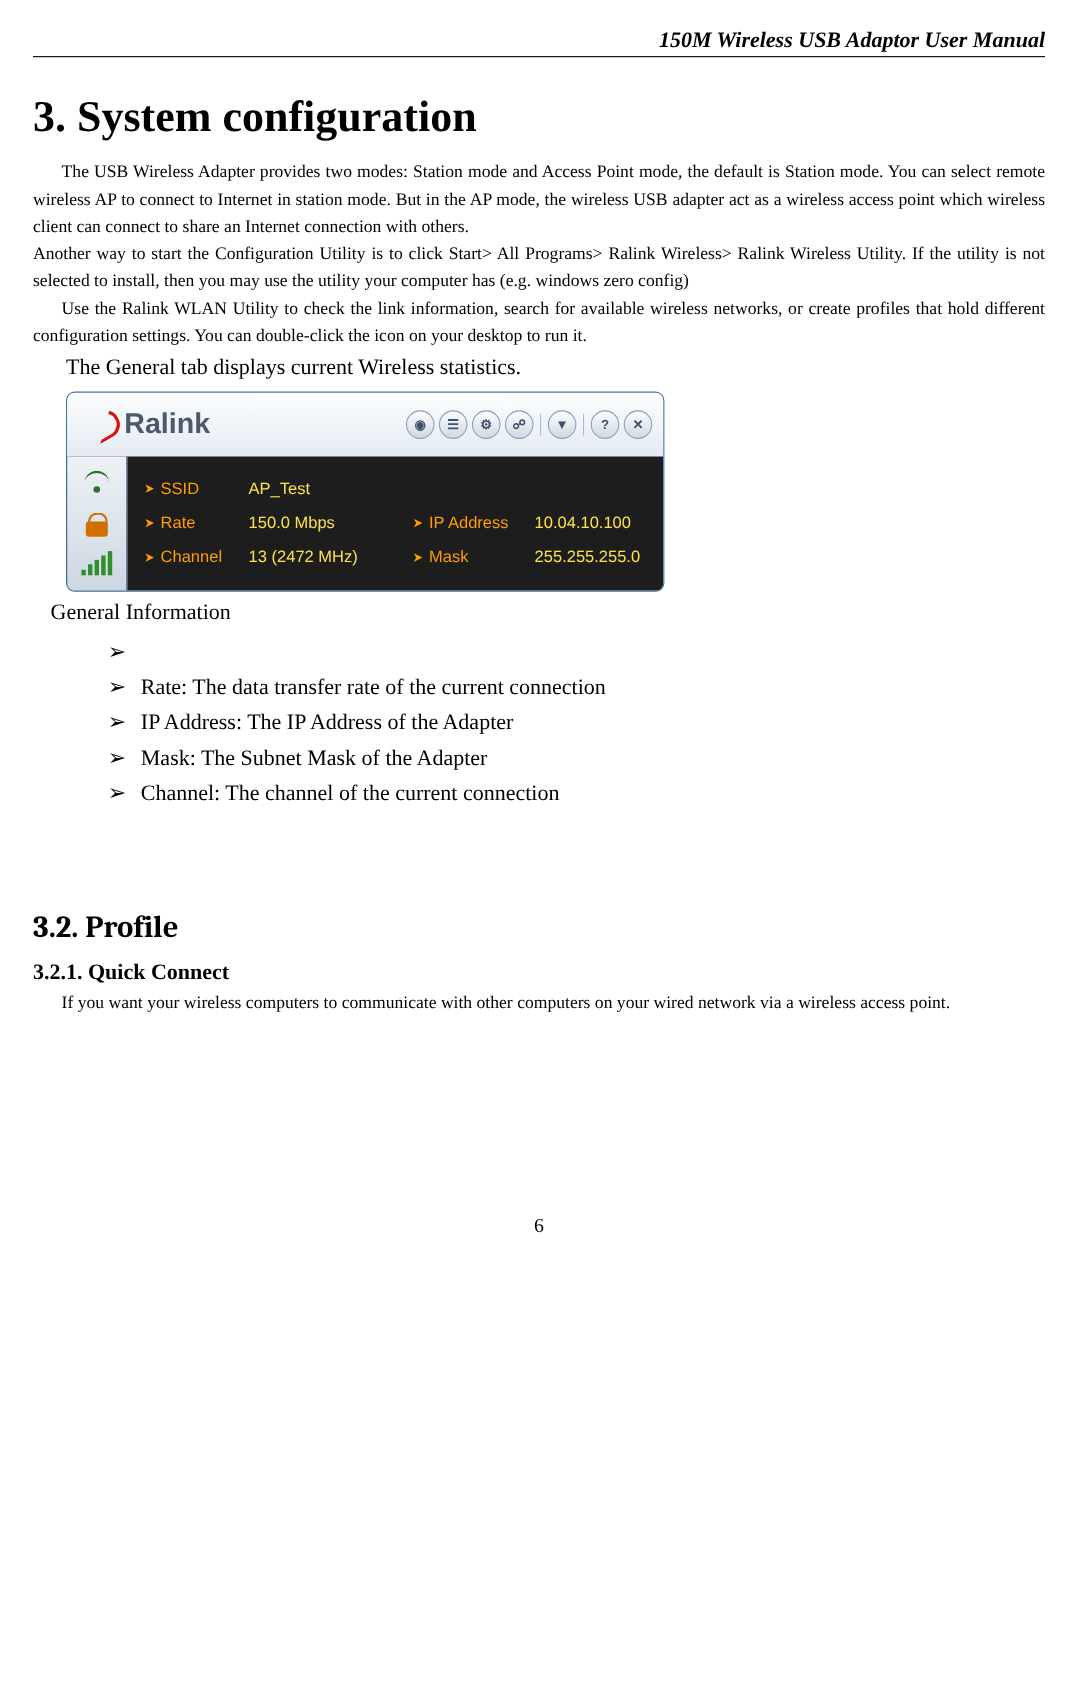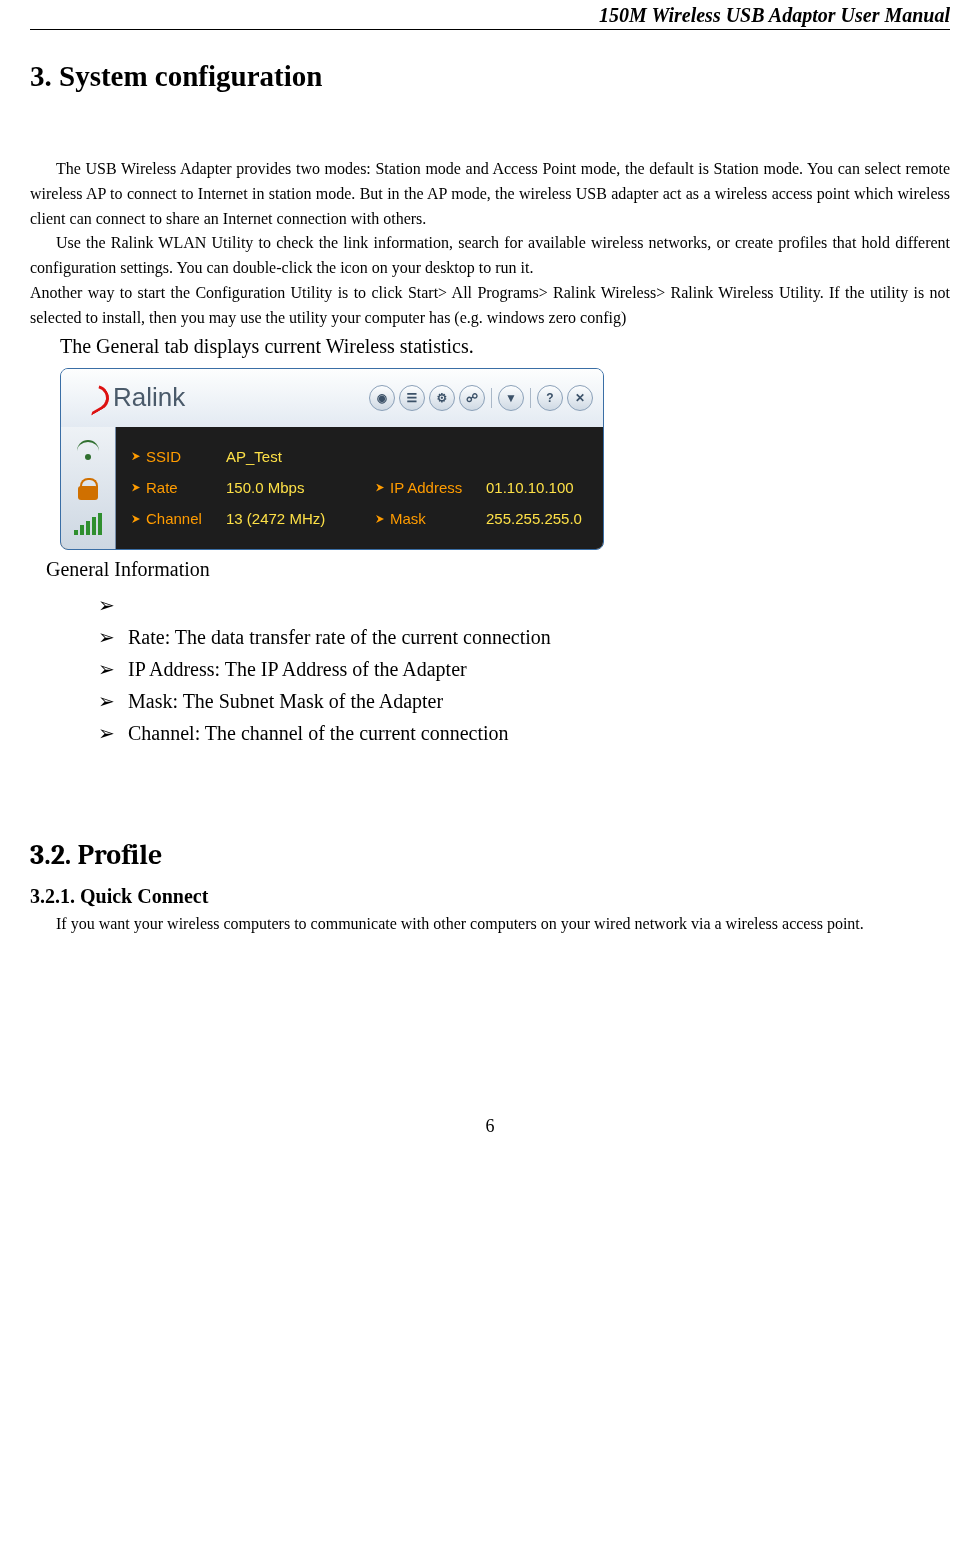--- a/index.html
+++ b/index.html
@@ -12,27 +12,27 @@
   }
   .page {
     padding: 0 30px 40px 30px;
   }
   .header {
     border-bottom: 1.5px solid #000;
     text-align: right;
     font-style: italic;
     font-weight: bold;
     font-size: 20px;
-    padding: 4px 0 2px 0;
+    padding: 26px 0 2px 0;
     margin-bottom: 30px;
   }
   .h1 {
-    font-size: 29px;
-    font-weight: bold;
-    margin: 28px 0 64px 0;
+    font-size: 40px;
+    font-weight: bold;
+    margin: 28px 0 16px 0;
   }
   .h2 {
     font-family: Cambria, Georgia, serif;
     font-size: 28px;
     font-weight: bold;
     margin: 30px 0 12px 0;
   }
   .h3 {
     font-size: 20px;
     font-weight: bold;
@@ -95,21 +95,21 @@
     padding: 0 10px 0 22px;
   }
   .rw-logo {
     display: flex;
     align-items: center;
     gap: 2px;
   }
   .rw-logo-text {
     font-family: Verdana, Arial, sans-serif;
     font-size: 26px;
-    font-weight: normal;
+    font-weight: bold;
     color: #4a5a6a;
   }
   .rw-logo-swirl {
     width: 26px;
     height: 26px;
     position: relative;
     margin-right: 2px;
   }
   .rw-logo-swirl::before {
     content: "";
@@ -230,22 +230,22 @@
 
 <div class="page">
 
   <div class="header">
     <span>150M Wireless USB Adaptor User Manual</span>
   </div>
 
   <div class="h1">3. System configuration</div>
 
   <div class="body-text justify indent">The USB Wireless Adapter provides two modes: Station mode and Access Point mode, the default is Station mode. You can select remote wireless AP to connect to Internet in station mode. But in the AP mode, the wireless USB adapter act as a wireless access point which wireless client can connect to share an Internet connection with others.</div>
+  <div class="body-text justify">Another way to start the Configuration Utility is to click Start&gt; All Programs&gt; Ralink Wireless&gt; Ralink Wireless Utility. If the utility is not selected to install, then you may use the utility your computer has (e.g. windows zero config)</div>
   <div class="body-text justify indent">Use the Ralink WLAN Utility to check the link information, search for available wireless networks, or create profiles that hold different configuration settings. You can double-click the icon on your desktop to run it.</div>
-  <div class="body-text justify">Another way to start the Configuration Utility is to click Start&gt; All Programs&gt; Ralink Wireless&gt; Ralink Wireless Utility. If the utility is not selected to install, then you may use the utility your computer has (e.g. windows zero config)</div>
 
 
   <div class="sub-indent">The General tab displays current Wireless statistics.</div>
 
   <div class="ralink-widget">
     <div class="rw-border">
       <div class="rw-top">
         <div class="rw-logo">
           <div class="rw-logo-swirl"></div>
           <span class="rw-logo-text">Ralink</span>
@@ -297,21 +297,21 @@
         </div>
         <div class="rw-main">
           <div class="rw-lbl">SSID</div>
           <div class="rw-val">AP_Test</div>
           <div></div>
             <div></div>
 
           <div class="rw-lbl">Rate</div>
           <div class="rw-val">150.0 Mbps</div>
           <div class="rw-lbl">IP Address</div>
-          <div class="rw-val">01.10.10.100</div>
+          <div class="rw-val">10.04.10.100</div>
 
           <div class="rw-lbl">Channel</div>
           <div class="rw-val">13 (2472 MHz)</div>
           <div class="rw-lbl">Mask</div>
           <div class="rw-val">255.255.255.0</div>
         </div>
       </div>
     </div>
   </div>
 

